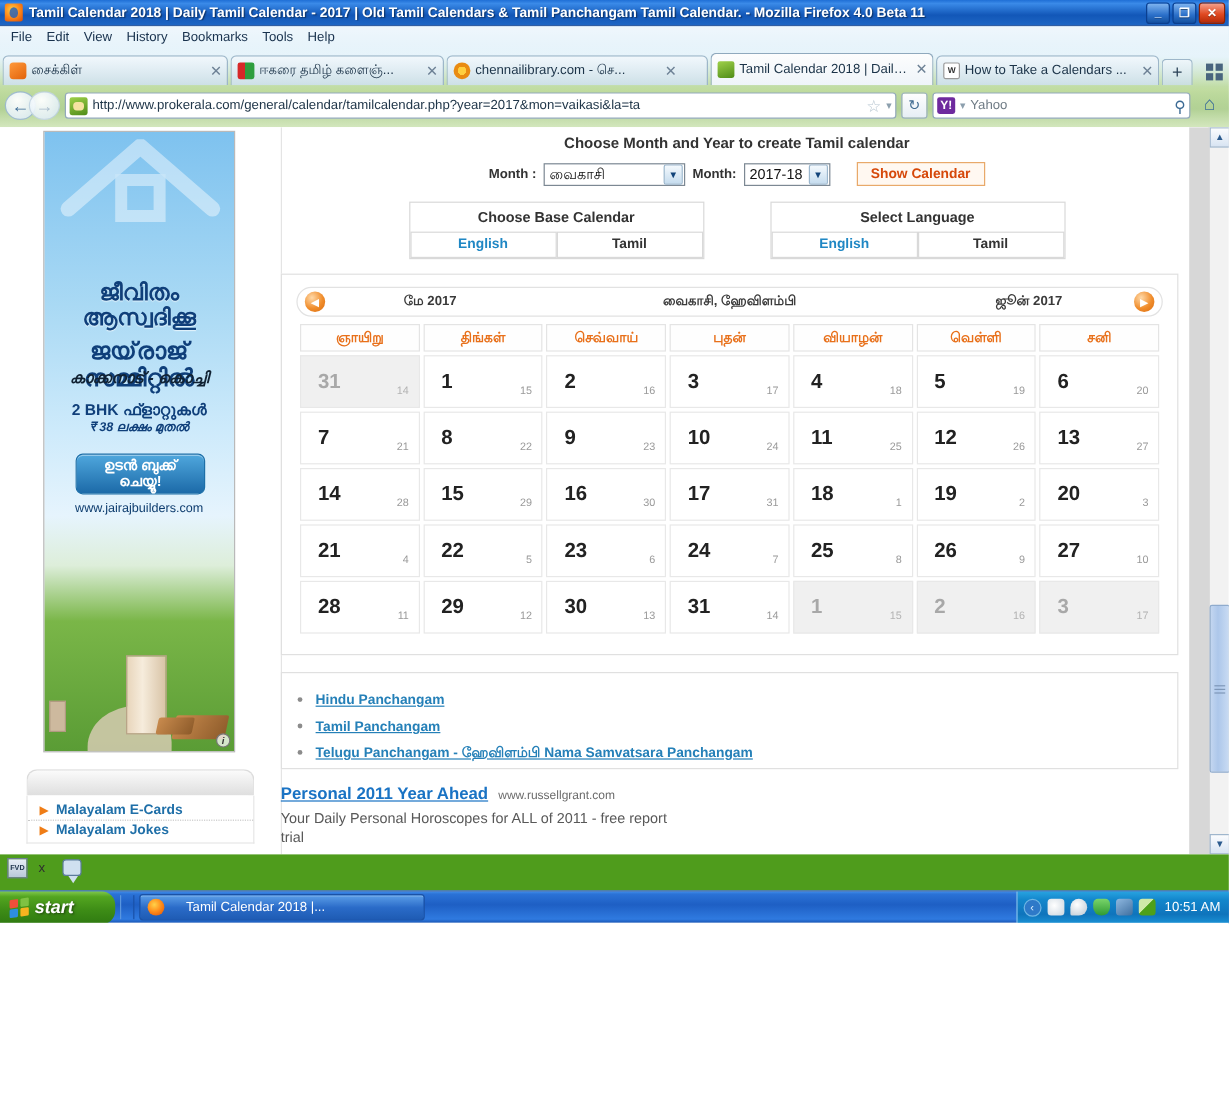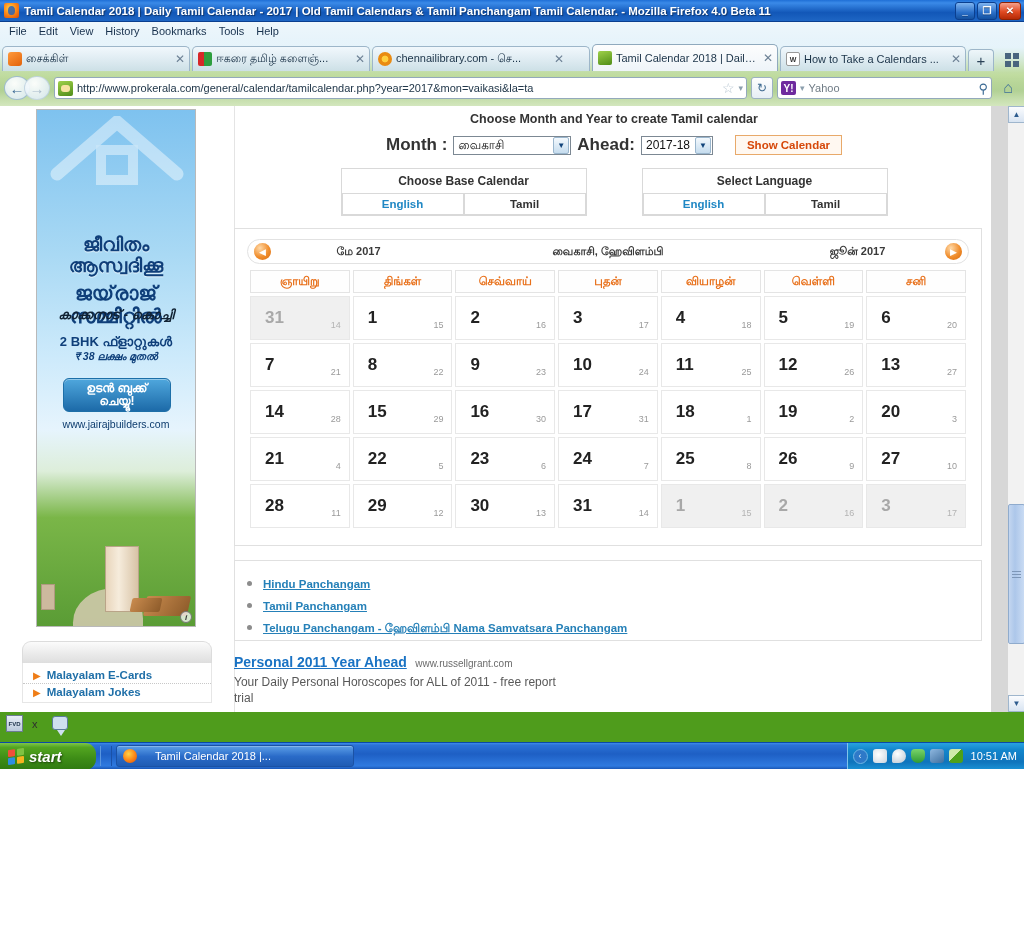--- a/index.html
+++ b/index.html
@@ -235,21 +235,21 @@
 
   
   #main{ position:absolute; left:234px; top:0; width:760px; }
   .headline{
     text-align:center; font-size:12.5px; font-weight:bold; color:#333;
     padding-top:6px;
   }
   .controls{
     display:flex; align-items:center; justify-content:center; gap:6px; margin-top:9px;
   }
-  .ctrl-label{ font-size:17px; font-weight:bold; color:#333; }
+  .ctrl-label{ font-size:11px; font-weight:bold; color:#333; }
   .selectbox{
     height:19px; border:1px solid #7c8893; background:#fff;
     display:flex; align-items:center; font-size:12px; color:#111;
     padding-left:4px; position:relative;
   }
   .selectbox .sv{ flex:1 1 auto; white-space:nowrap; overflow:hidden;}
   .sel-arrow{
     width:16px; height:17px; margin:1px; flex:0 0 auto;
     background:linear-gradient(to bottom,#f4f9fd,#c5dcee);
     border:1px solid #9ab6cd; border-radius:2px;
@@ -554,21 +554,21 @@
 
     <div id="main">
       <div class="headline">Choose Month and Year to create Tamil calendar</div>
 
       <div class="controls">
         <div class="ctrl-label">Month :</div>
         <div class="selectbox" id="month-select">
           <div class="sv">வைகாசி</div>
           <div class="sel-arrow">▼</div>
         </div>
-        <div class="ctrl-label">Ahead:</div>
+        <div class="ctrl-label">Month:</div>
         <div class="selectbox" id="year-select">
           <div class="sv">2017-18</div>
           <div class="sel-arrow">▼</div>
         </div>
         <div class="showbtn">Show Calendar</div>
       </div>
 
       <div class="opt-row">
         <div class="opt-box">
           <div class="opt-title">Choose Base Calendar</div>

